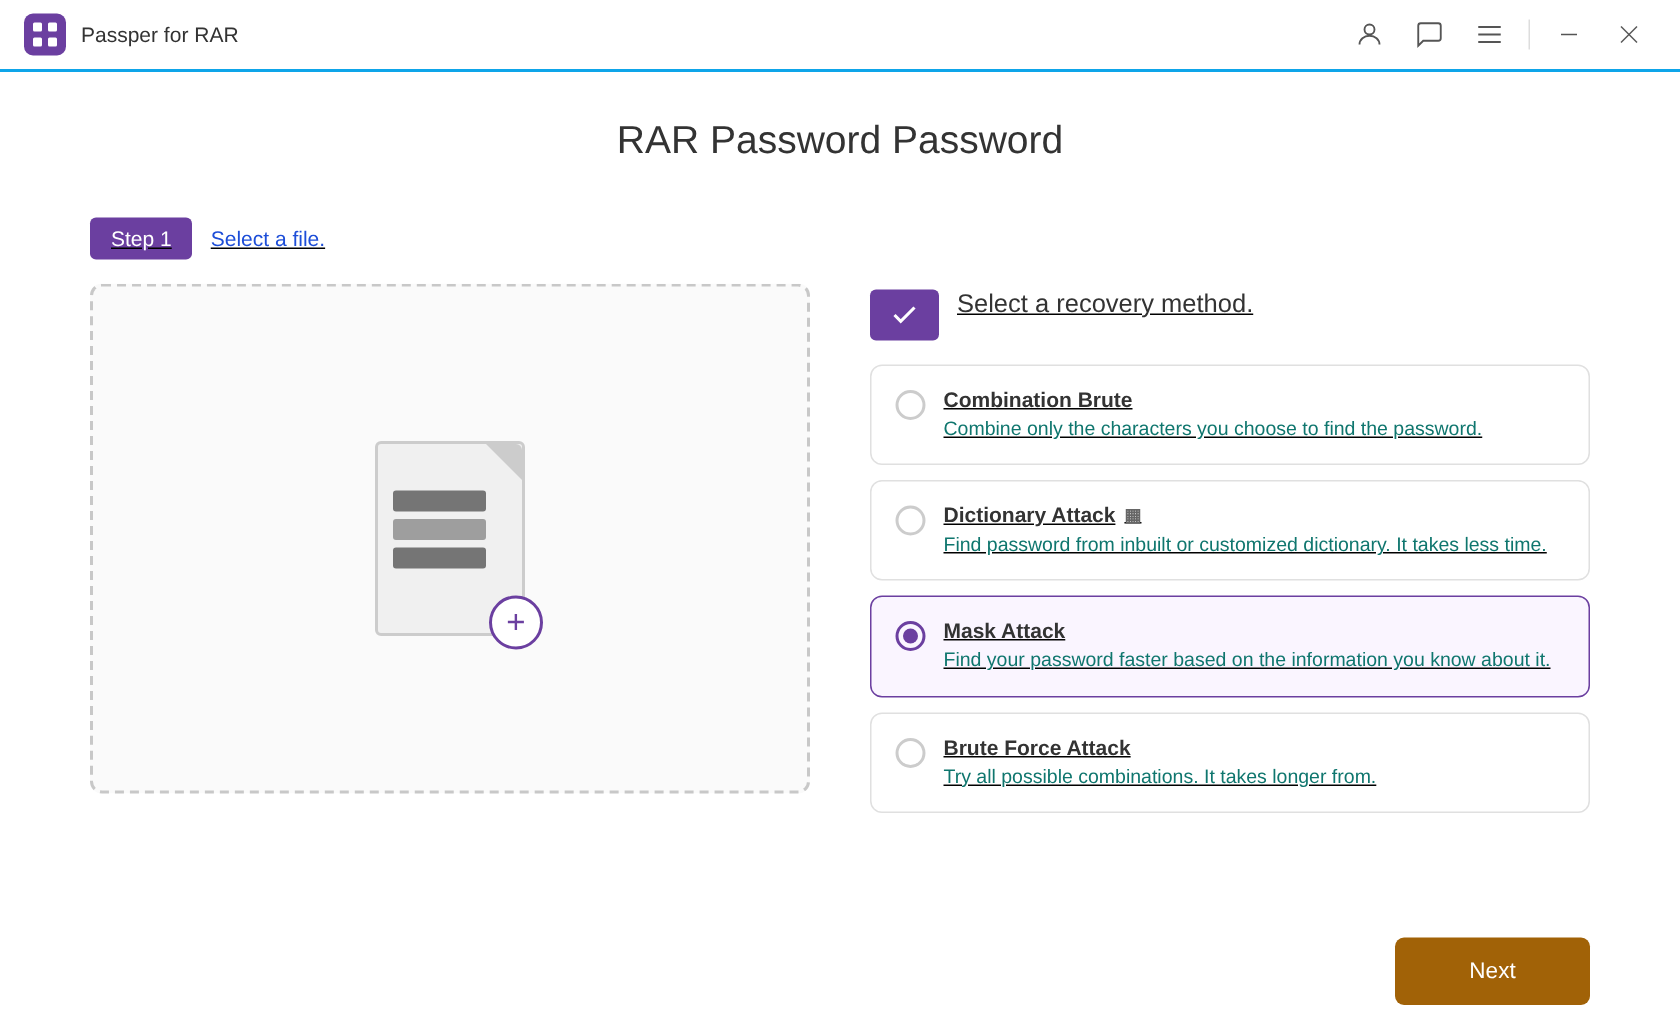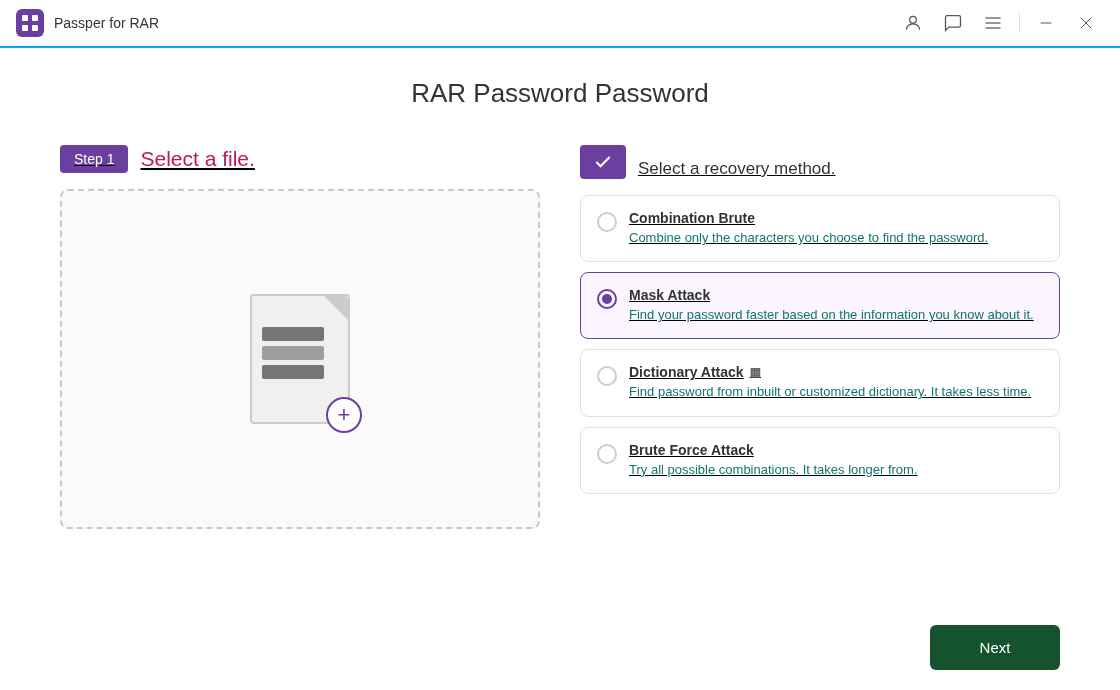--- a/index.html
+++ b/index.html
@@ -113,22 +113,22 @@
     .step-badge {
       background: #6b3fa0;
       color: white;
       padding: 6px 14px;
       border-radius: 4px;
       font-size: 14px;
       font-weight: 500;
       white-space: nowrap;
     }
     .step-label {
-      font-size: 21px;
-      color: #be185d;
+      font-size: 14px;
+      color: #1d4ed8;
     }
 
     .file-drop-zone {
       flex: 1;
       border: 2px dashed #c8c8c8;
       border-radius: 8px;
       display: flex;
       align-items: center;
       justify-content: center;
       min-height: 300px;
@@ -208,23 +208,24 @@
 
     
     .right-column {
       flex: 1;
       display: flex;
       flex-direction: column;
     }
 
     .step2-header {
       display: flex;
-      align-items: flex-end;
+      align-items: flex-start;
       gap: 12px;
       margin-bottom: 16px;
+      margin-top: 48px;
     }
     .check-badge {
       background: #6b3fa0;
       color: white;
       width: 46px;
       height: 34px;
       border-radius: 4px;
       display: flex;
       align-items: center;
       justify-content: center;
@@ -299,21 +300,21 @@
 
     
     .footer {
       display: flex;
       justify-content: flex-end;
       padding: 16px 60px 20px;
       flex-shrink: 0;
     }
 
     .next-btn {
-      background: #14532d;
+      background: #a16207;
       color: white;
       border: none;
       border-radius: 6px;
       padding: 14px 48px;
       font-size: 15px;
       cursor: pointer;
       min-width: 130px;
     }
 
     
@@ -409,41 +410,41 @@
         <div class="option-card">
           <div class="radio-outer"></div>
           <div class="option-text">
             <span class="option-title">
               <span>Combination Brute</span>
             </span>
             <span class="option-desc">Combine only the characters you choose to find the password.</span>
           </div>
         </div>
 
-        <div class="option-card selected">
-          <div class="radio-outer selected">
-            <div class="radio-inner"></div>
-          </div>
-          <div class="option-text">
-            <span class="option-title">Mask Attack</span>
-            <span class="option-desc">Find your password faster based on the information you know about it.</span>
-          </div>
-        </div>
-
         <div class="option-card">
           <div class="radio-outer"></div>
           <div class="option-text">
             <span class="option-title">
               <span>Dictionary Attack</span>
               <span class="copy-icon">▦</span>
             </span>
             <span class="option-desc">Find password from inbuilt or customized dictionary. It takes less time.</span>
           </div>
         </div>
 
+        <div class="option-card selected">
+          <div class="radio-outer selected">
+            <div class="radio-inner"></div>
+          </div>
+          <div class="option-text">
+            <span class="option-title">Mask Attack</span>
+            <span class="option-desc">Find your password faster based on the information you know about it.</span>
+          </div>
+        </div>
+
         <div class="option-card">
           <div class="radio-outer"></div>
           <div class="option-text">
             <span class="option-title">Brute Force Attack</span>
             <span class="option-desc">Try all possible combinations. It takes longer from.</span>
           </div>
         </div>
 
       </div>
     </div>

